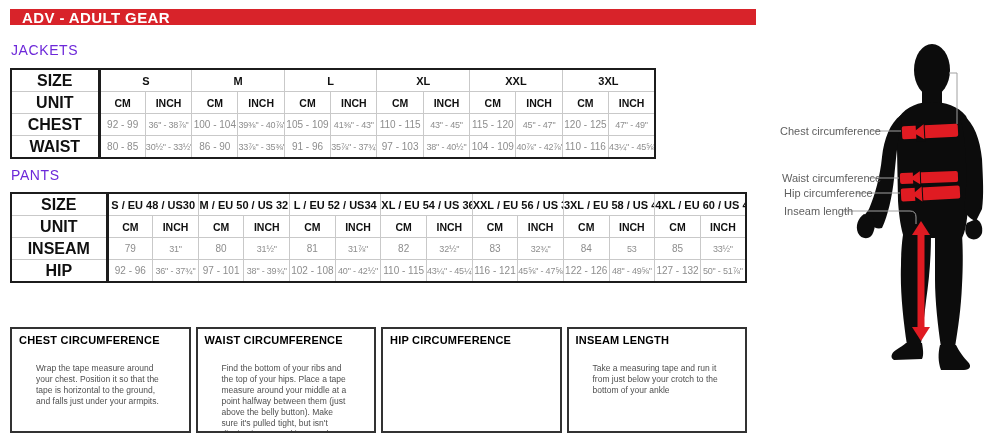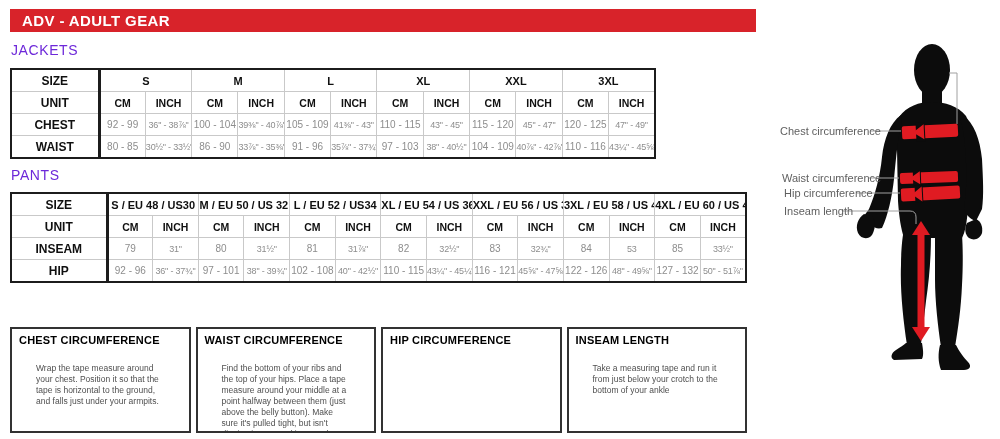--- a/index.html
+++ b/index.html
@@ -1,39 +1,39 @@
 <!DOCTYPE html>
 <html><head>
 <meta charset="utf-8">
 <style>
   html,body{margin:0;padding:0;background:#ffffff;}
   .page{position:relative;width:1000px;height:439px;background:#fff;overflow:hidden;
         font-family:"Liberation Sans",sans-serif;}
 
   
-  .banner{position:absolute;left:10px;top:9px;width:746px;height:23px;background:#d8232a;
+  .banner{position:absolute;left:10px;top:9px;width:746px;height:16px;background:#d8232a;
           display:flex;align-items:center;box-sizing:border-box;padding-left:12px;}
   .banner span{color:#fff;font-weight:bold;font-size:15px;letter-spacing:.4px;}
 
   .section-label{position:absolute;left:11px;color:#6d28d9;font-size:14px;letter-spacing:.6px;}
   #jackets-label{top:42px;}
   #pants-label{top:167px;}
 
   
   .tbl-mount{position:absolute;left:10px;}
   #jackets-table{top:68px;}
   #pants-table{top:192px;}
   table{border-collapse:collapse;table-layout:fixed;background:#fff;border:2px solid #1c1c1c;}
   #jackets-table table{width:646px;}
   #pants-table table{width:737px;}
   td{border:1px solid #c9c9c9;text-align:center;vertical-align:middle;padding:0;
      overflow:hidden;white-space:nowrap;}
   #jackets-table td{height:21px;}
   #pants-table td{height:21px;}
-  td.rowlabel{font-weight:bold;font-size:12px;color:#101010;border-right:3px solid #1c1c1c;}
+  td.rowlabel{font-weight:bold;font-size:16px;color:#101010;border-right:3px solid #1c1c1c;}
   td.sizehead{font-weight:bold;font-size:11px;color:#101010;}
   td.unit{font-weight:bold;font-size:10.5px;color:#101010;}
   td.val{color:#8d8d8d;}
   td.val-cm{font-size:10px;}
   td.val-inch{font-size:9px;letter-spacing:-.2px;}
 
   
   .boxes{position:absolute;left:10px;top:327px;width:737px;height:106px;display:flex;gap:5px;}
   .box{flex:1;border:2px solid #323232;background:#fff;box-sizing:border-box;padding:5px 7px;overflow:hidden;}
   .box h4{margin:0 0 4px 0;font-size:11px;color:#000;letter-spacing:.2px;}

